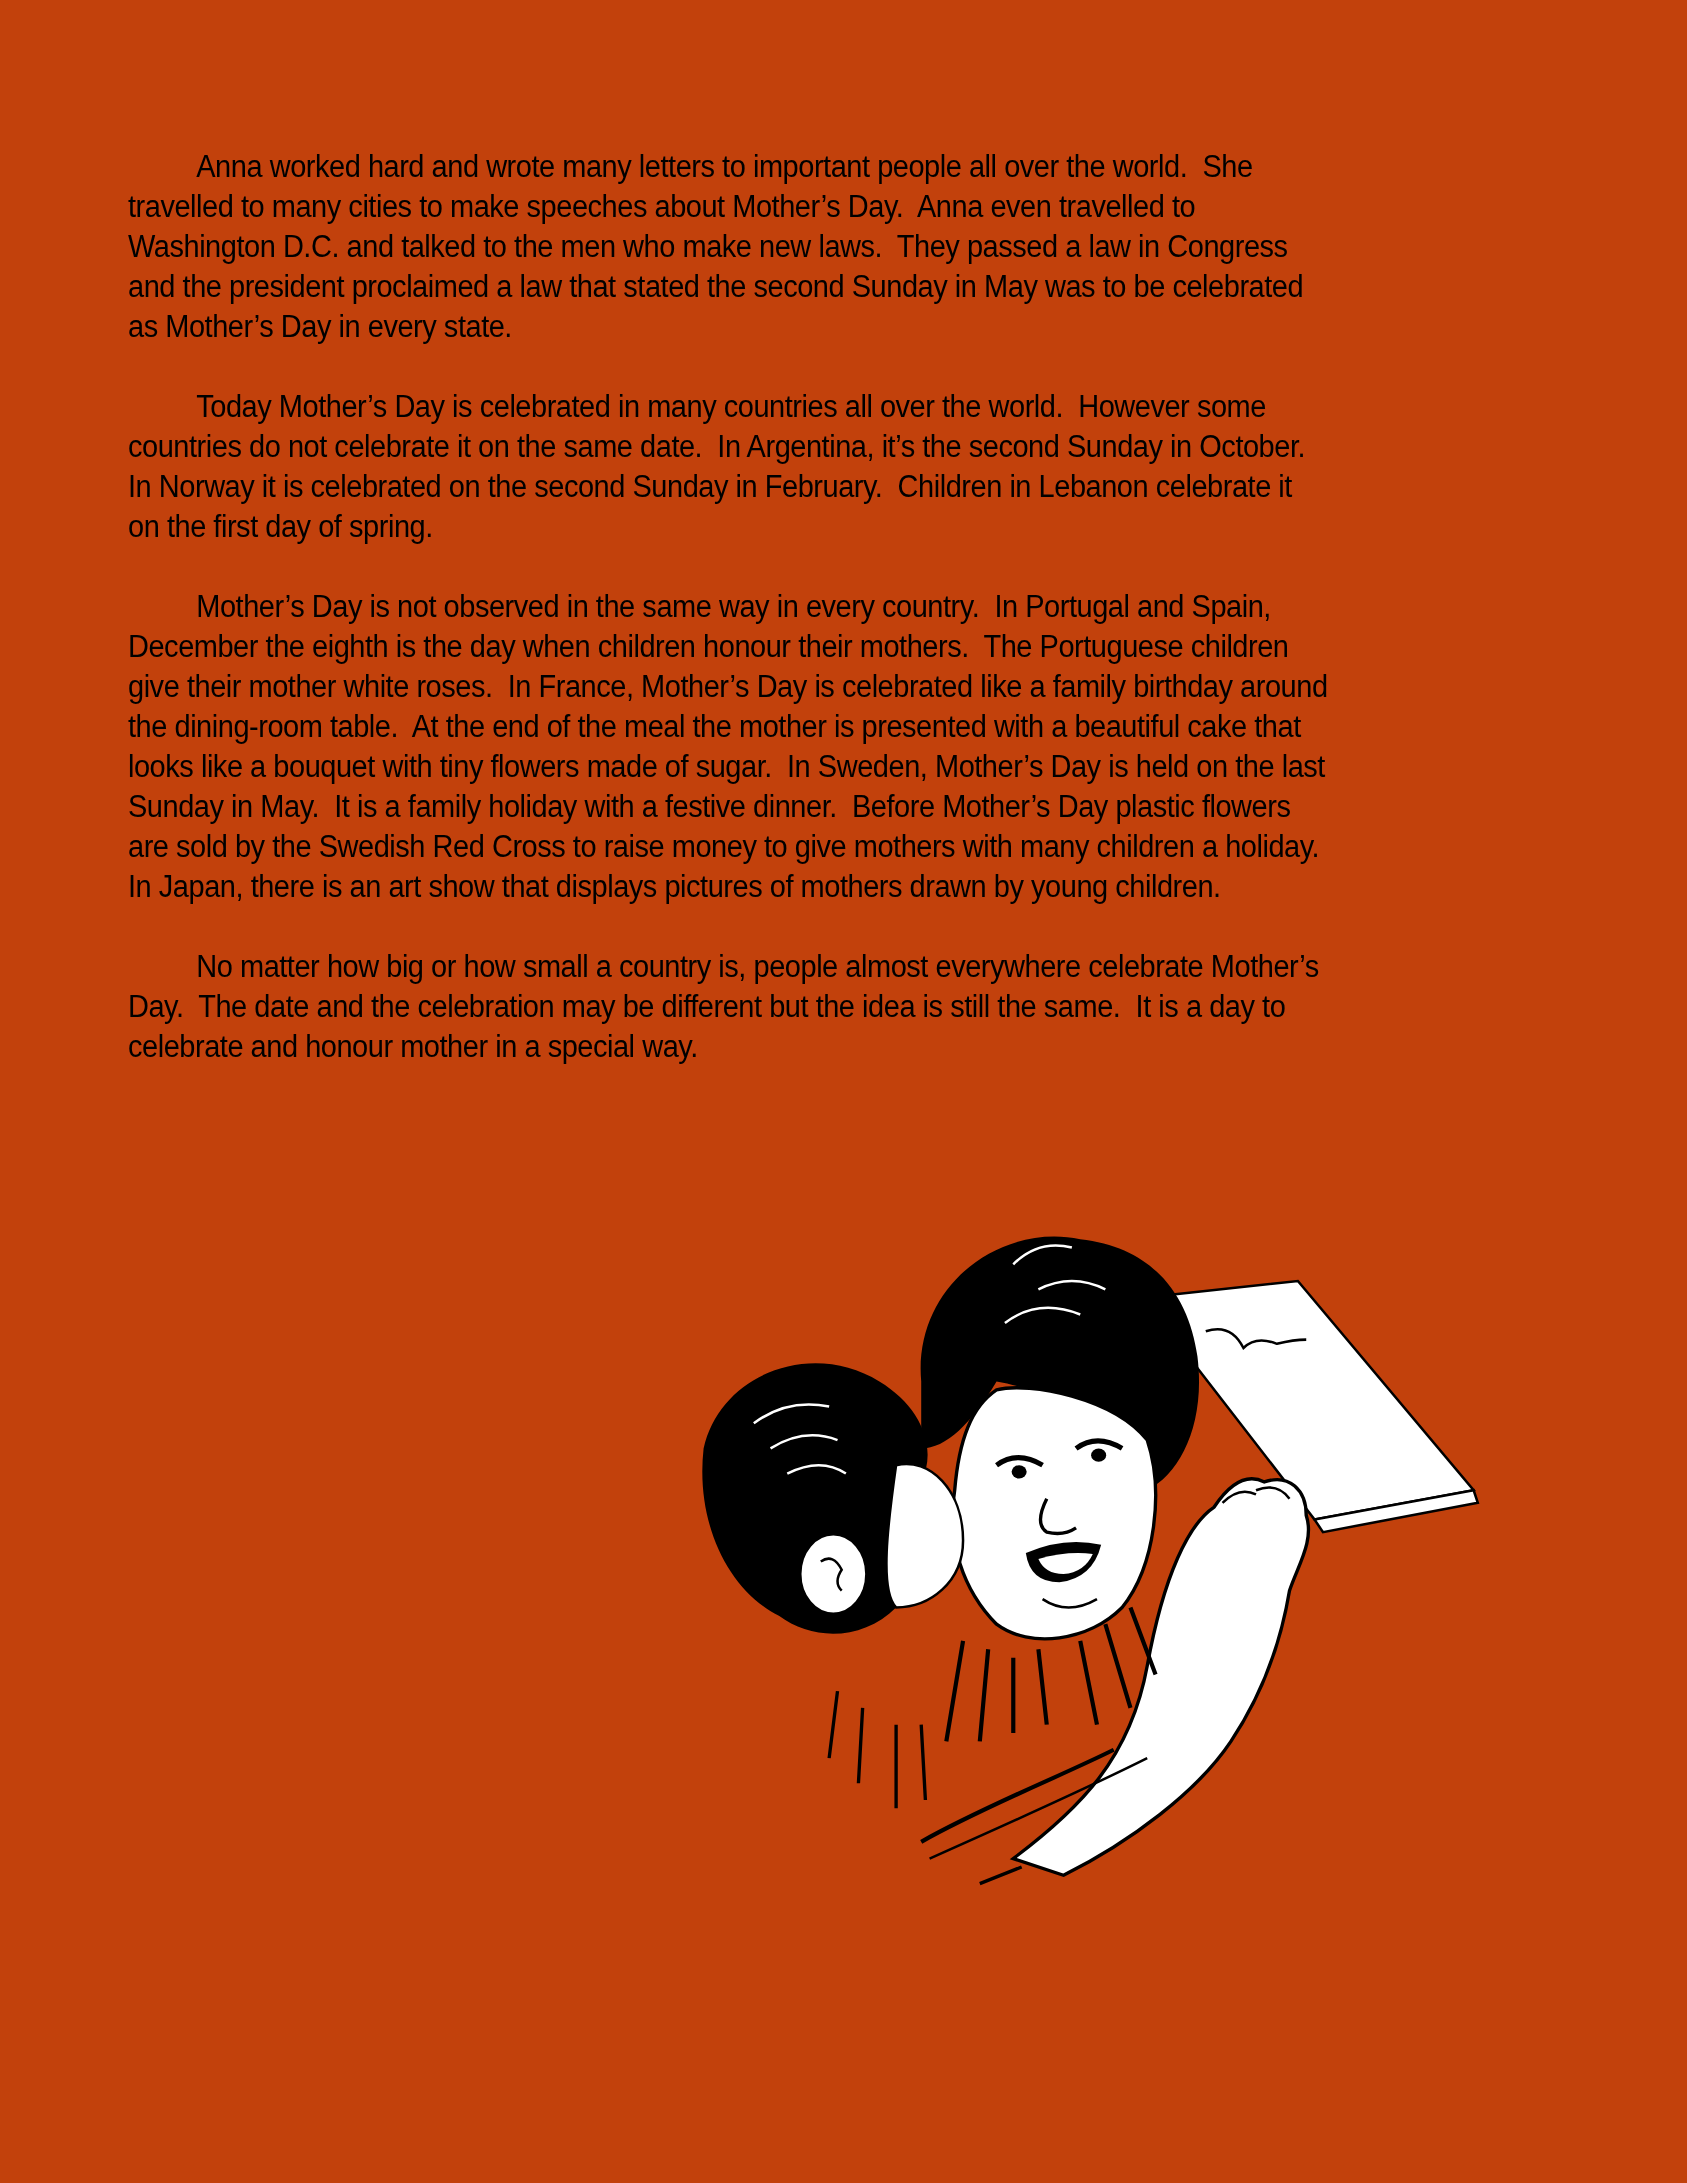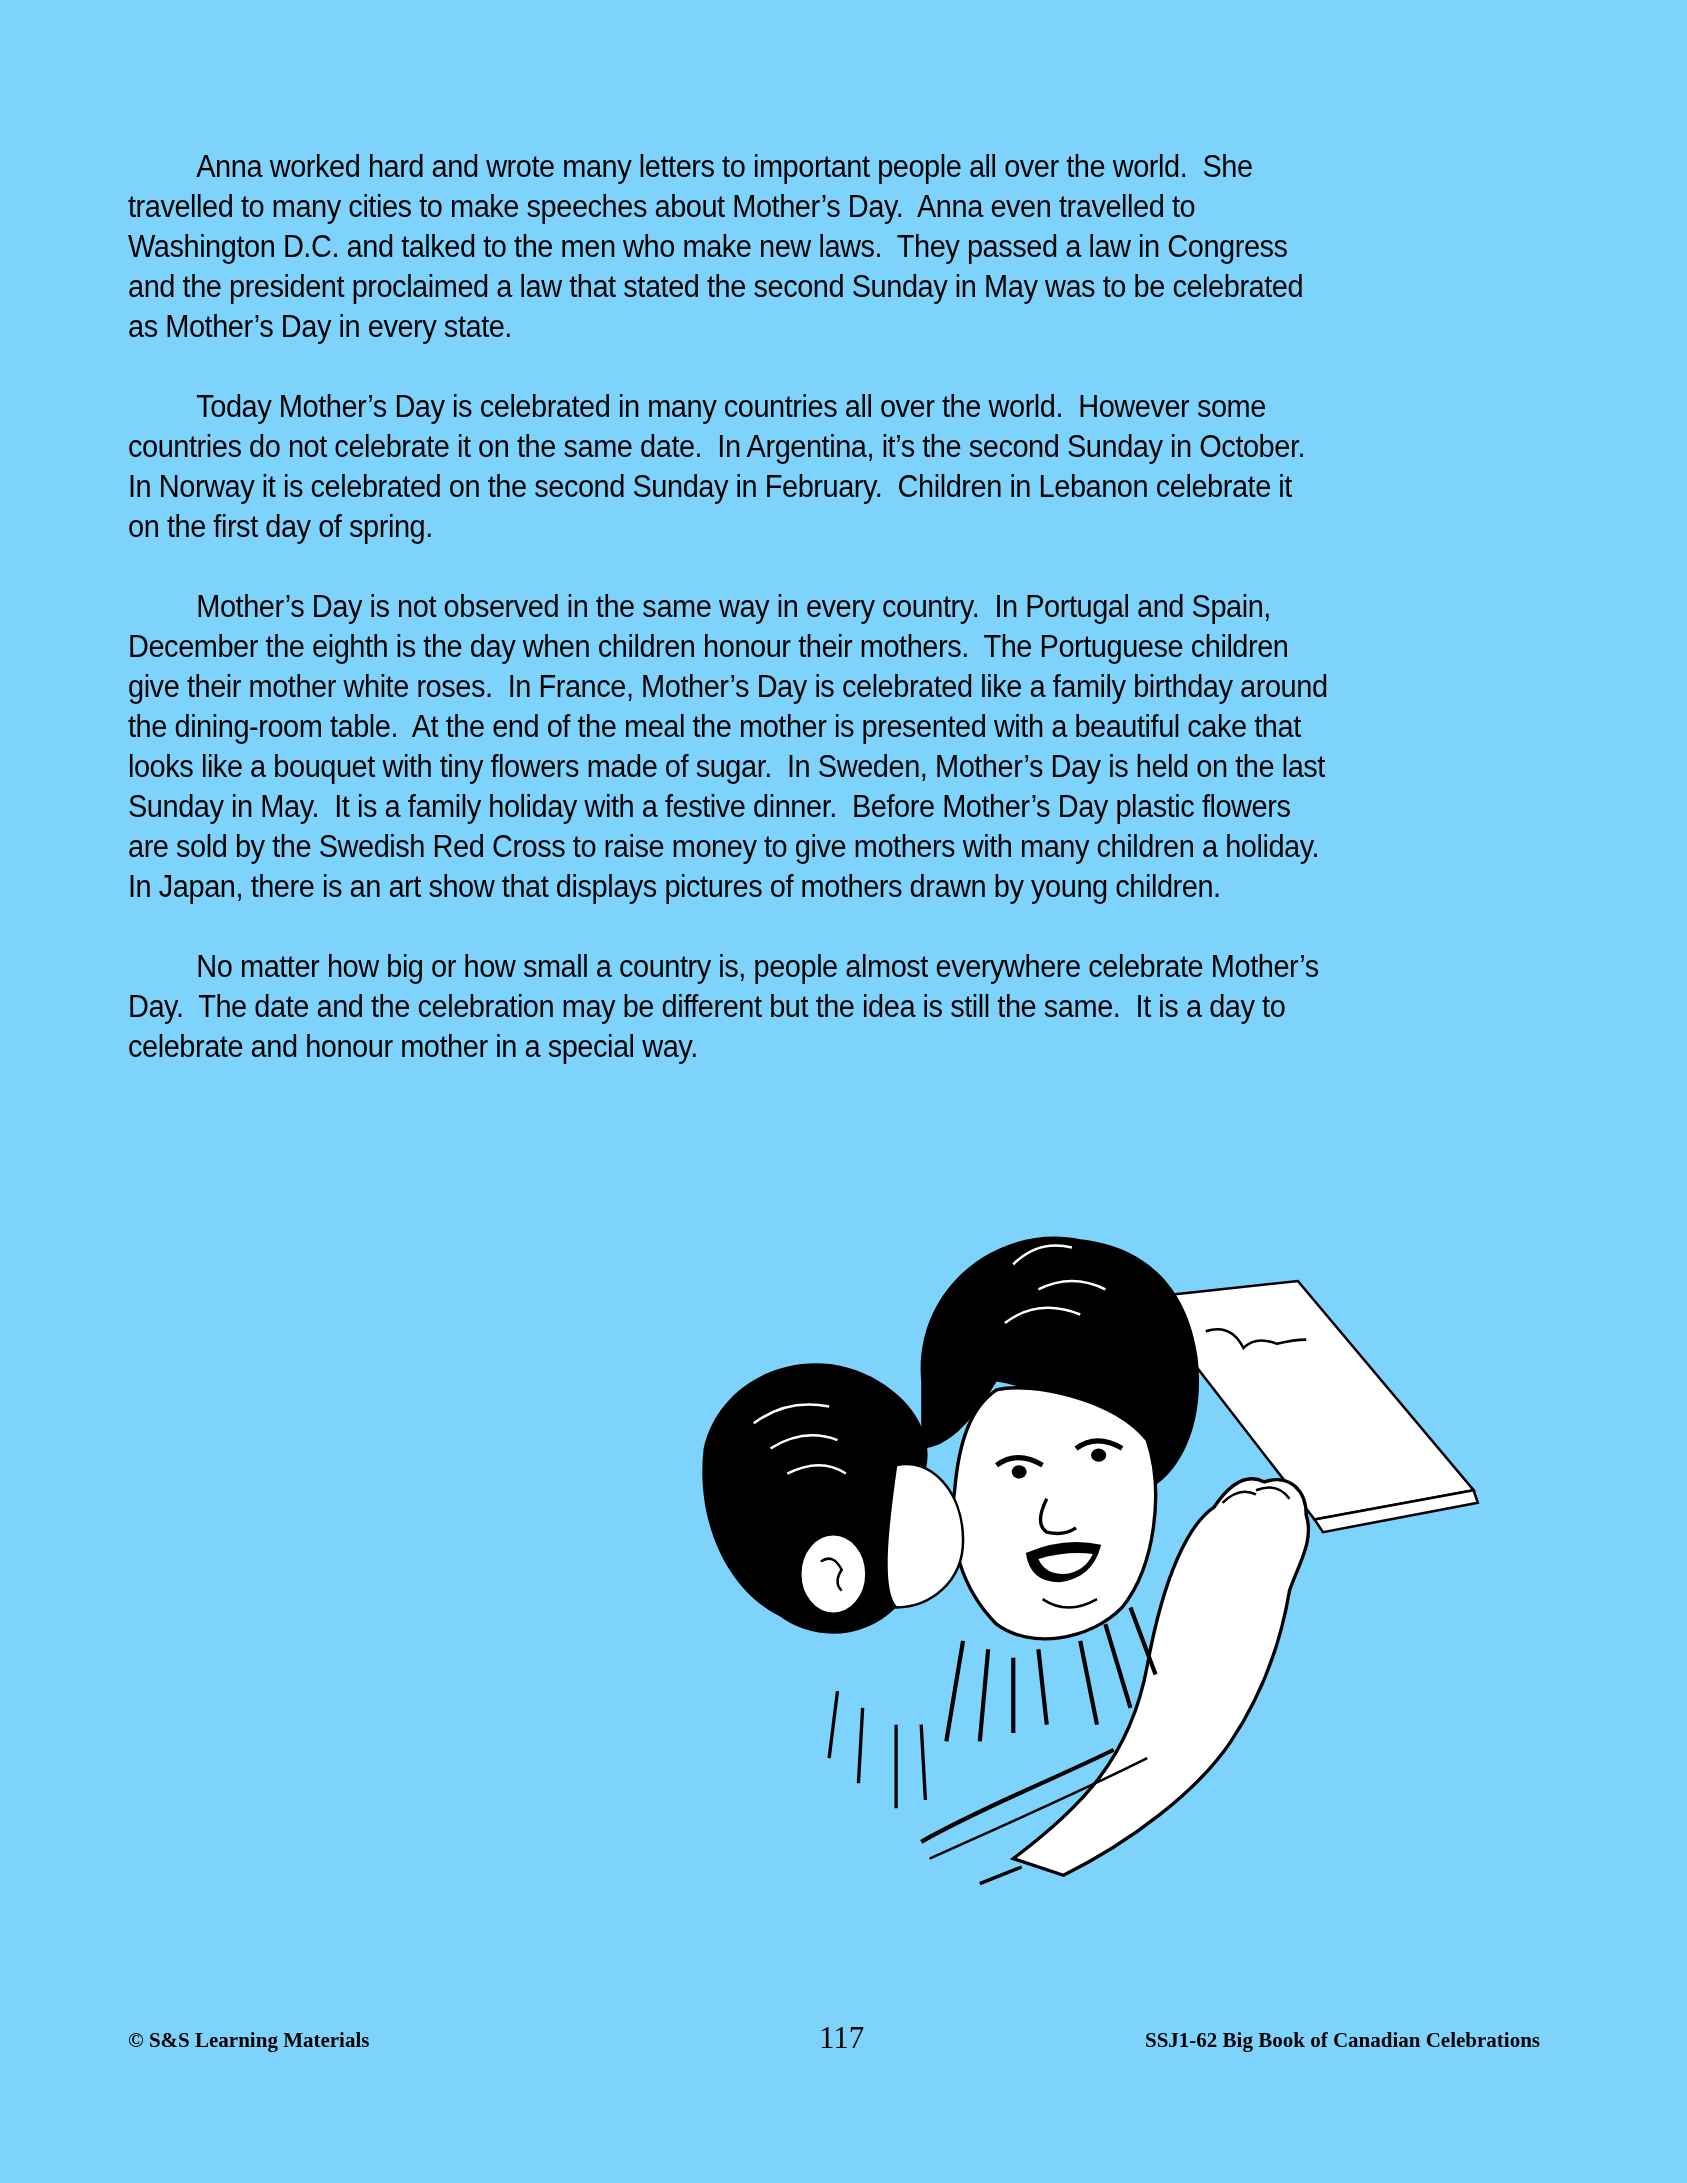--- a/index.html
+++ b/index.html
@@ -12,21 +12,21 @@
       height: 2183px;
       position: relative;
       overflow: hidden;
       color: #000000;
     }
     .page {
       position: absolute;
       left: 0; top: 0;
       width: 1687px;
       height: 2183px;
-      background: #7dd3fc;
+      background: #c2410c;
     }
     .body-text {
       position: absolute;
       left: 128px;
       top: 147px;
       width: 1424px;
       font-family: "Liberation Sans", sans-serif;
       font-size: 31px;
       line-height: 40px;
       letter-spacing: -0.5px;
@@ -153,20 +153,15 @@
 
       <path d="M380,560 l-20,120 M410,570 l-10,110 M440,580 l0,90 M470,570 l10,90 M520,560 l20,100 M550,540 l30,100 M580,520 l30,80" stroke="#000" stroke-width="5" fill="none"></path>
       <path d="M230,620 l-10,80 M260,640 l-5,90 M300,660 l0,100 M330,660 l5,90" stroke="#000" stroke-width="4" fill="none"></path>
 
       <path d="M330,800 C400,760 500,720 560,690" stroke="#000" stroke-width="5" fill="none"></path>
       <path d="M340,820 C430,780 520,740 600,700" stroke="#000" stroke-width="3" fill="none"></path>
       <path d="M400,850 L450,830" stroke="#000" stroke-width="4" fill="none"></path>
     </svg>
   </div>
 
-  <div class="footer">
-    <span class="footer-left">© S&amp;S Learning Materials</span>
-    <span class="footer-center">117</span>
-    <span class="footer-right">SSJ1-62 Big Book of Canadian Celebrations</span>
-  </div>
 
 </div>
 
 
 </body></html>

